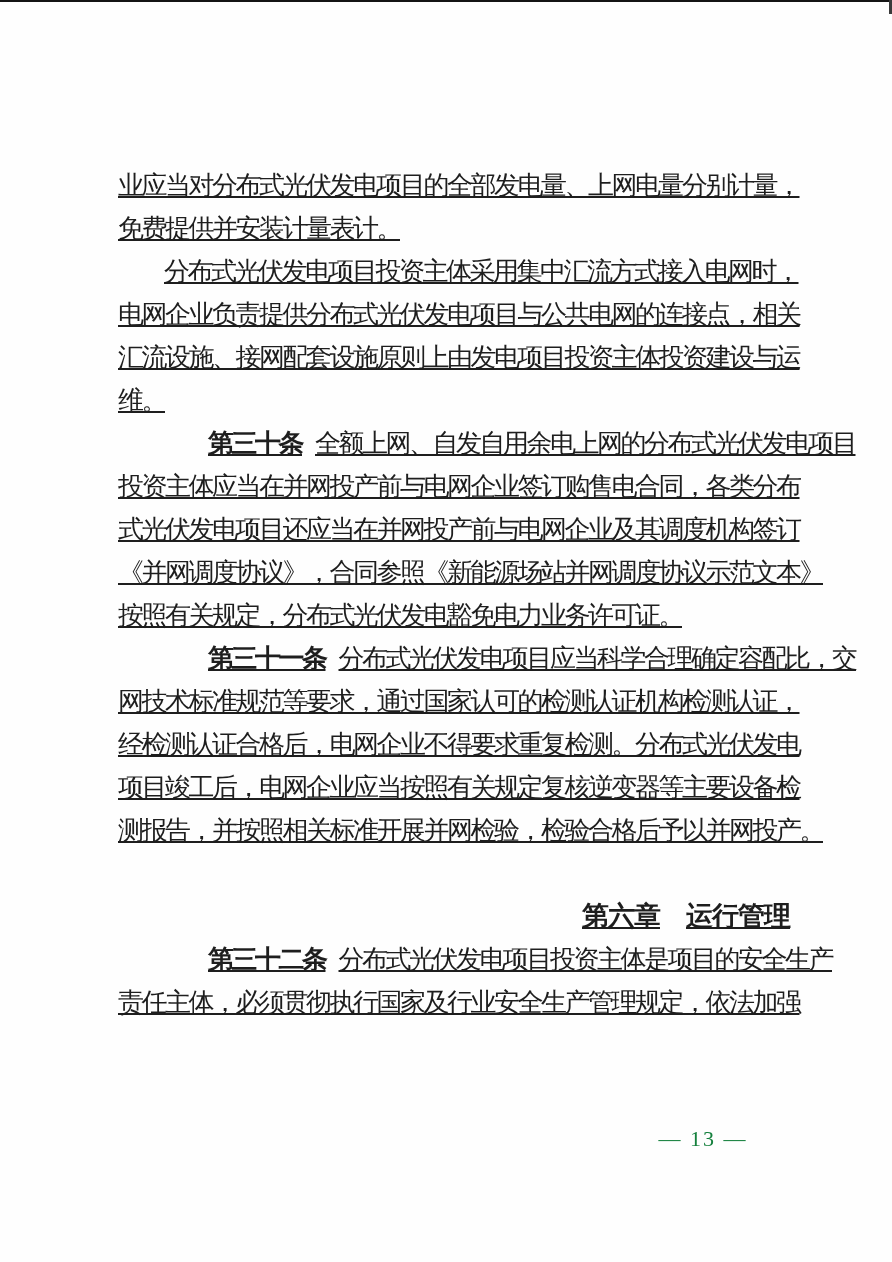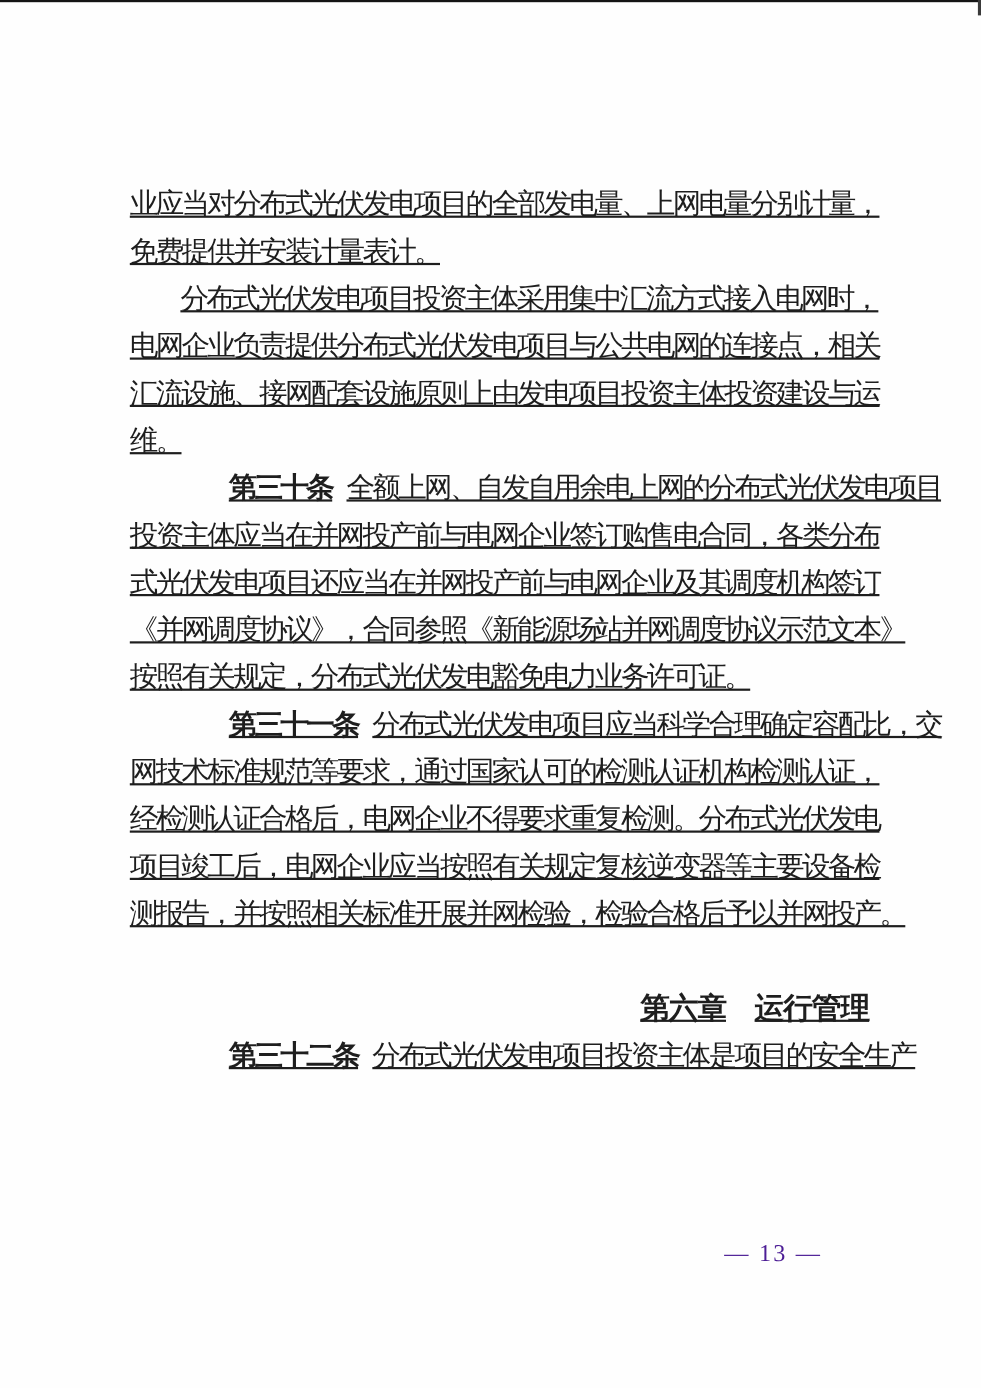--- a/index.html
+++ b/index.html
@@ -66,21 +66,21 @@
     width: 26px;
   }
   .pageno {
     position: absolute;
     top: 1126px;
     left: 648px;
     width: 110px;
     text-align: center;
     font-size: 22px;
     letter-spacing: 2px;
-    color: #4c1d95;
+    color: #15803d;
     white-space: nowrap;
   }
 </style>
 </head>
 <body>
 
 <div class="scan-top-edge"></div>
 <div class="scan-right-tick"></div>
 
 <div class="content">
@@ -109,15 +109,16 @@
 
   <div class="spacer"></div>
 
   <div class="chapter">
     <span>第六章</span><span class="gap"></span><span>运行管理</span>
   </div>
 
   <div class="line indent">
     <span class="term">第三十二条</span><span>分布式光伏发电项目投资主体是项目的安全生产</span>
   </div>
+  <div class="line">责任主体，必须贯彻执行国家及行业安全生产管理规定，依法加强</div>
 </div>
 
 <div class="pageno">— 13 —</div>
 
 </body></html>

